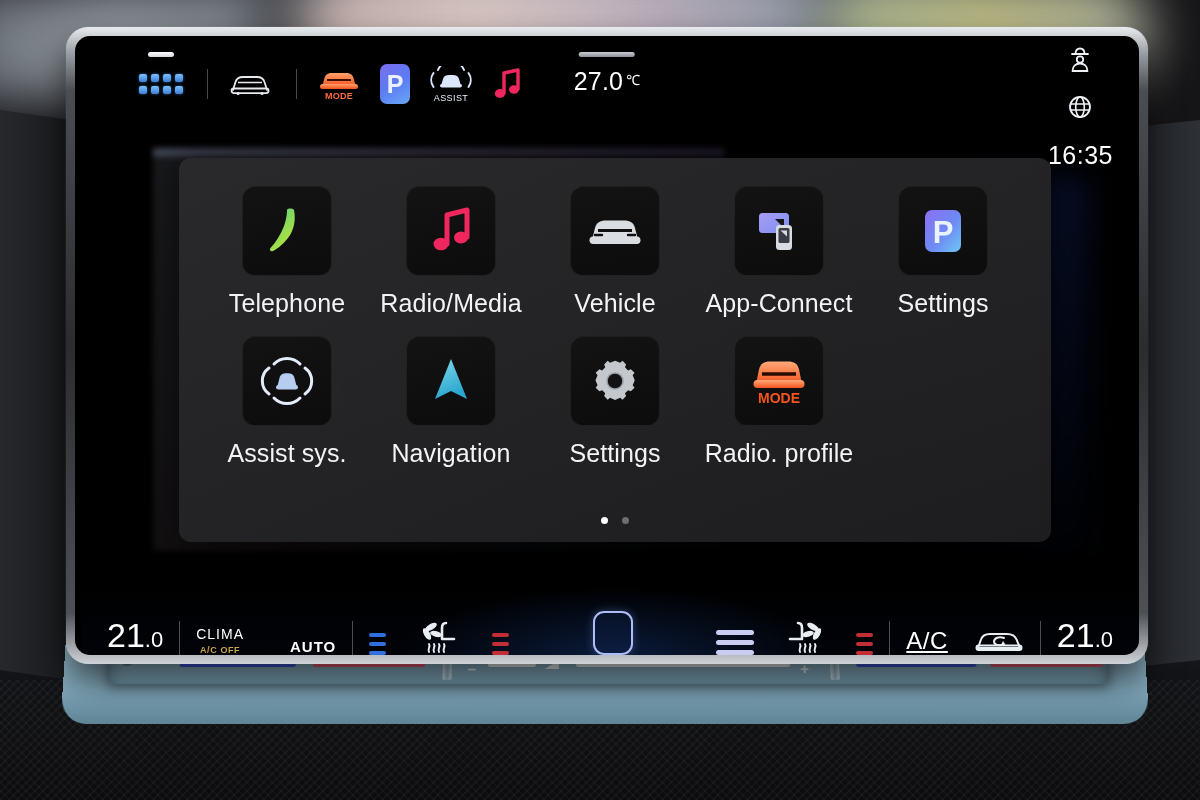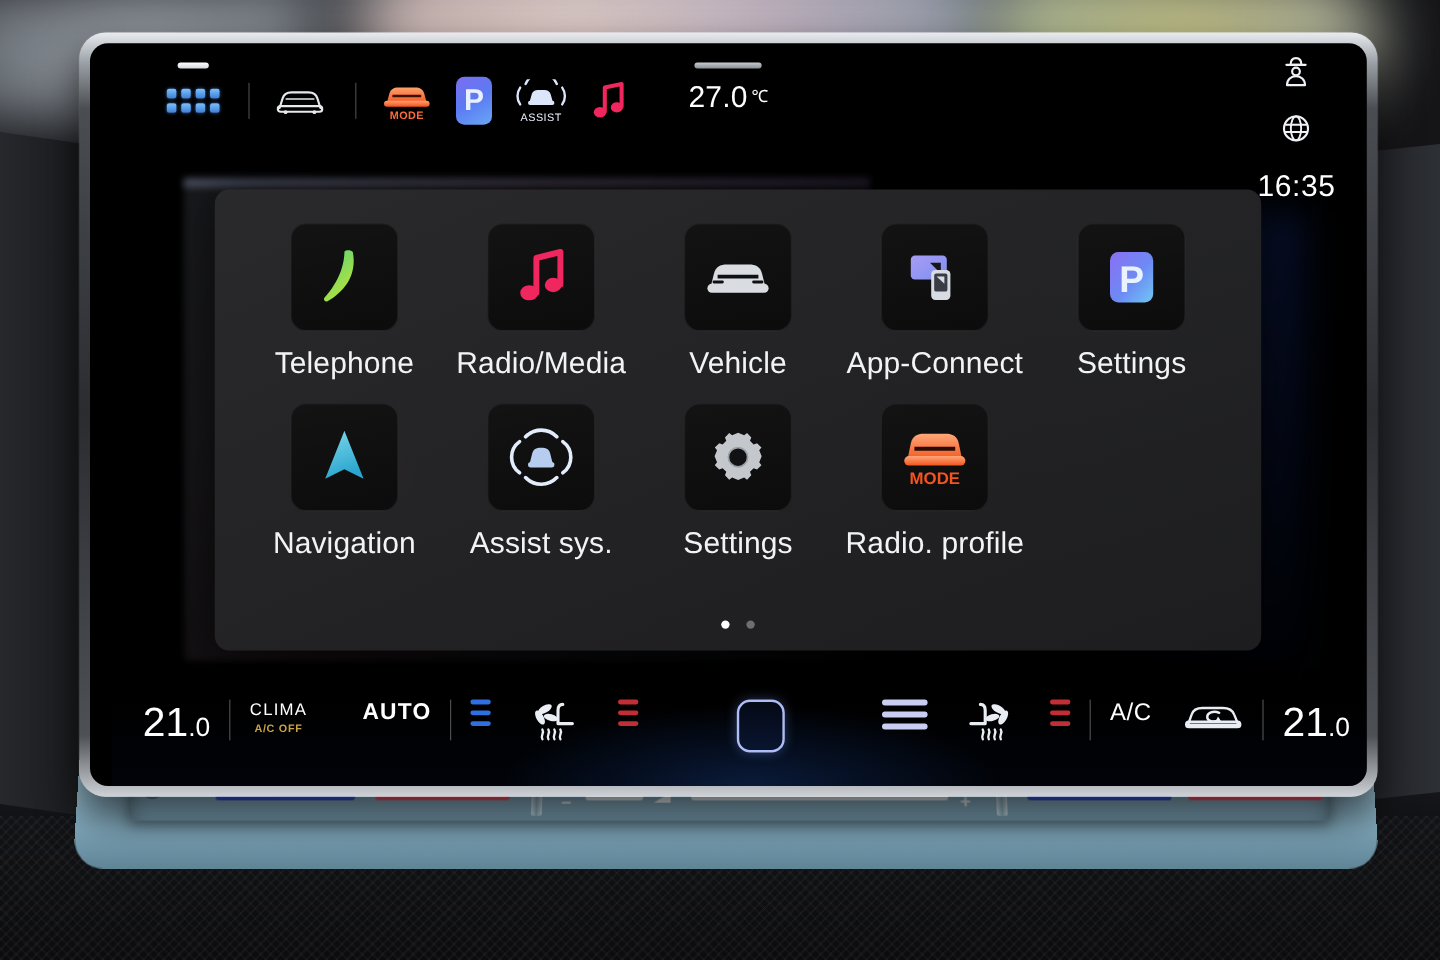--- a/index.html
+++ b/index.html
@@ -177,51 +177,51 @@
   }
   .dots{
     position:absolute; left:50%; transform:translateX(-50%); bottom:18px;
     display:flex; gap:14px;
   }
   .dots i{ width:7px; height:7px; border-radius:50%; background:#6e6e70; display:block; }
   .dots i.on{ background:#ffffff; }
 
   
   .climate{
-    position:absolute; left:18px; bottom:0; width:100%; height:72px;
-    display:flex; align-items:flex-start;
+    position:absolute; left:6px; bottom:0; width:100%; height:72px;
+    display:flex; align-items:flex-end;
     padding:0 32px 0 26px;
     background:linear-gradient(180deg, rgba(0,0,0,.0), rgba(2,6,16,.55));
     z-index:5;
   }
   .climate::after{
     content:""; position:absolute; left:50%; transform:translateX(-50%);
     bottom:0; width:420px; height:68px;
     background:radial-gradient(ellipse at center bottom, rgba(30,80,170,.30), transparent 70%);
     pointer-events:none;
   }
   .big-temp{ font-size:34px; color:#fff; display:flex; align-items:baseline; position:relative; z-index:2;}
   .big-temp .dec{ font-size:22px; }
   .cl-sep{ width:1px; height:34px; background:rgba(255,255,255,.3); margin:0 16px; position:relative; z-index:2;}
   .clima{ display:flex; flex-direction:column; align-items:center; position:relative; z-index:2;}
   .clima .t1{ font-size:14px; font-weight:400; color:#fff; letter-spacing:1px; }
   .clima .t2{ font-size:9px; font-weight:700; color:#caa24a; letter-spacing:.6px; margin-top:3px; }
-  .auto{ font-size:19px; font-weight:700; color:#fff; letter-spacing:1px; position:relative; z-index:2;}
+  .auto{ font-size:15px; font-weight:700; color:#fff; letter-spacing:1px; position:relative; z-index:2;}
   .bars{ display:flex; flex-direction:column; gap:5px; position:relative; z-index:2;}
   .bars span{ display:block; width:17px; height:4px; border-radius:2px; }
   .bars.blue span{ background:#2f6fe0; }
   .bars.red span{ background:#c32d35; }
   .bars.white span{ background:#c9cdf2; height:5px; width:38px; border-radius:3px; }
   .center-btn{
     width:40px; height:44px; border-radius:11px;
     border:2px solid #aebdf5; background:rgba(20,40,90,.25);
     box-shadow:0 0 10px rgba(120,150,240,.35);
     position:relative; z-index:2;
   }
-  .ac{ font-size:20px; color:#fff; letter-spacing:.5px; position:relative; z-index:2;}
+  .ac{ font-size:24px; color:#fff; letter-spacing:.5px; position:relative; z-index:2;text-decoration:underline;}
   .sp{ flex:1; }
 
   
   .panel-bar{
     position:absolute; left:108px; top:640px; width:1000px; height:44px;
     background:linear-gradient(180deg,#9fc3d4 0%, #8fb6c9 45%, #7ea6ba 100%);
     border-radius:6px/10px;
     transform:perspective(700px) rotateX(8deg);
     box-shadow:0 6px 18px rgba(0,0,0,.45) inset, 0 4px 12px rgba(0,0,0,.4);
   }
@@ -478,45 +478,45 @@
             <rect x="6" y="4" width="36" height="42" rx="7" fill="url(#pkg)"></rect>
             <text x="24" y="37" text-anchor="middle" font-family="Liberation Sans, sans-serif" font-size="31" font-weight="700" fill="#e9f2ff">P</text>
           </svg>
         </div>
         <div class="app-label">Settings</div>
       </div>
 
 
       <div class="app">
         <div class="tile">
+          <svg width="54" height="52" viewBox="0 0 54 52">
+            <path d="M14 9 A18 18 0 0 1 40 9" fill="none" stroke="#e2ecfb" stroke-width="3" stroke-linecap="round"></path>
+            <path d="M14 43 A18 18 0 0 0 40 43" fill="none" stroke="#e2ecfb" stroke-width="3" stroke-linecap="round"></path>
+            <path d="M9 13 A16 16 0 0 0 9 39" fill="none" stroke="#e2ecfb" stroke-width="3" stroke-linecap="round"></path>
+            <path d="M45 13 A16 16 0 0 1 45 39" fill="none" stroke="#e2ecfb" stroke-width="3" stroke-linecap="round"></path>
+            <path d="M17 33 L19.5 23 C20.5 19.5 22.5 18.2 27 18.2 C31.5 18.2 33.5 19.5 34.5 23 L37 33 Z" fill="#b7cdf0"></path>
+            <rect x="16" y="30" width="22" height="4.6" rx="2.3" fill="#b7cdf0"></rect>
+          </svg>
+        </div>
+        <div class="app-label">Assist sys.</div>
+      </div>
+
+      <div class="app">
+        <div class="tile">
           <svg width="44" height="52" viewBox="0 0 44 52">
             <defs>
                   <linearGradient id="nvg" x1="0" y1="0" x2="0.3" y2="1">
               <stop offset="0" stop-color="#7fd8ea"></stop>
                     <stop offset="1" stop-color="#2aa6cf"></stop>
             </linearGradient>
                 </defs>
             <path d="M22 4 L38 44 L22 36 L6 44 Z" fill="url(#nvg)"></path>
           </svg>
         </div>
         <div class="app-label">Navigation</div>
-      </div>
-
-      <div class="app">
-        <div class="tile">
-          <svg width="54" height="52" viewBox="0 0 54 52">
-            <path d="M14 9 A18 18 0 0 1 40 9" fill="none" stroke="#e2ecfb" stroke-width="3" stroke-linecap="round"></path>
-            <path d="M14 43 A18 18 0 0 0 40 43" fill="none" stroke="#e2ecfb" stroke-width="3" stroke-linecap="round"></path>
-            <path d="M9 13 A16 16 0 0 0 9 39" fill="none" stroke="#e2ecfb" stroke-width="3" stroke-linecap="round"></path>
-            <path d="M45 13 A16 16 0 0 1 45 39" fill="none" stroke="#e2ecfb" stroke-width="3" stroke-linecap="round"></path>
-            <path d="M17 33 L19.5 23 C20.5 19.5 22.5 18.2 27 18.2 C31.5 18.2 33.5 19.5 34.5 23 L37 33 Z" fill="#b7cdf0"></path>
-            <rect x="16" y="30" width="22" height="4.6" rx="2.3" fill="#b7cdf0"></rect>
-          </svg>
-        </div>
-        <div class="app-label">Assist sys.</div>
       </div>
 
       <div class="app">
         <div class="tile">
           <svg width="50" height="50" viewBox="0 0 50 50">
             <path d="M25 3 l5.4 2.2 2.6-2.0 3.8 4.0 -1.2 3.0 3.3 3.3 3.0-1.2 4.0 3.8 -2.0 2.6 2.2 5.4
                      -2.2 5.4 2.0 2.6 -4.0 3.8 -3.0-1.2 -3.3 3.3 1.2 3.0 -3.8 4.0 -2.6-2.0 -5.4 2.2
                      -5.4-2.2 -2.6 2.0 -3.8-4.0 1.2-3.0 -3.3-3.3 -3.0 1.2 -4.0-3.8 2.0-2.6 -2.2-5.4
                      2.2-5.4 -2.0-2.6 4.0-3.8 3.0 1.2 3.3-3.3 -1.2-3.0 3.8-4.0 2.6 2.0 Z" fill="#c4c8cd" transform="scale(0.93) translate(2,2)"></path>
             <circle cx="25" cy="25" r="8" fill="#121214"></circle>

